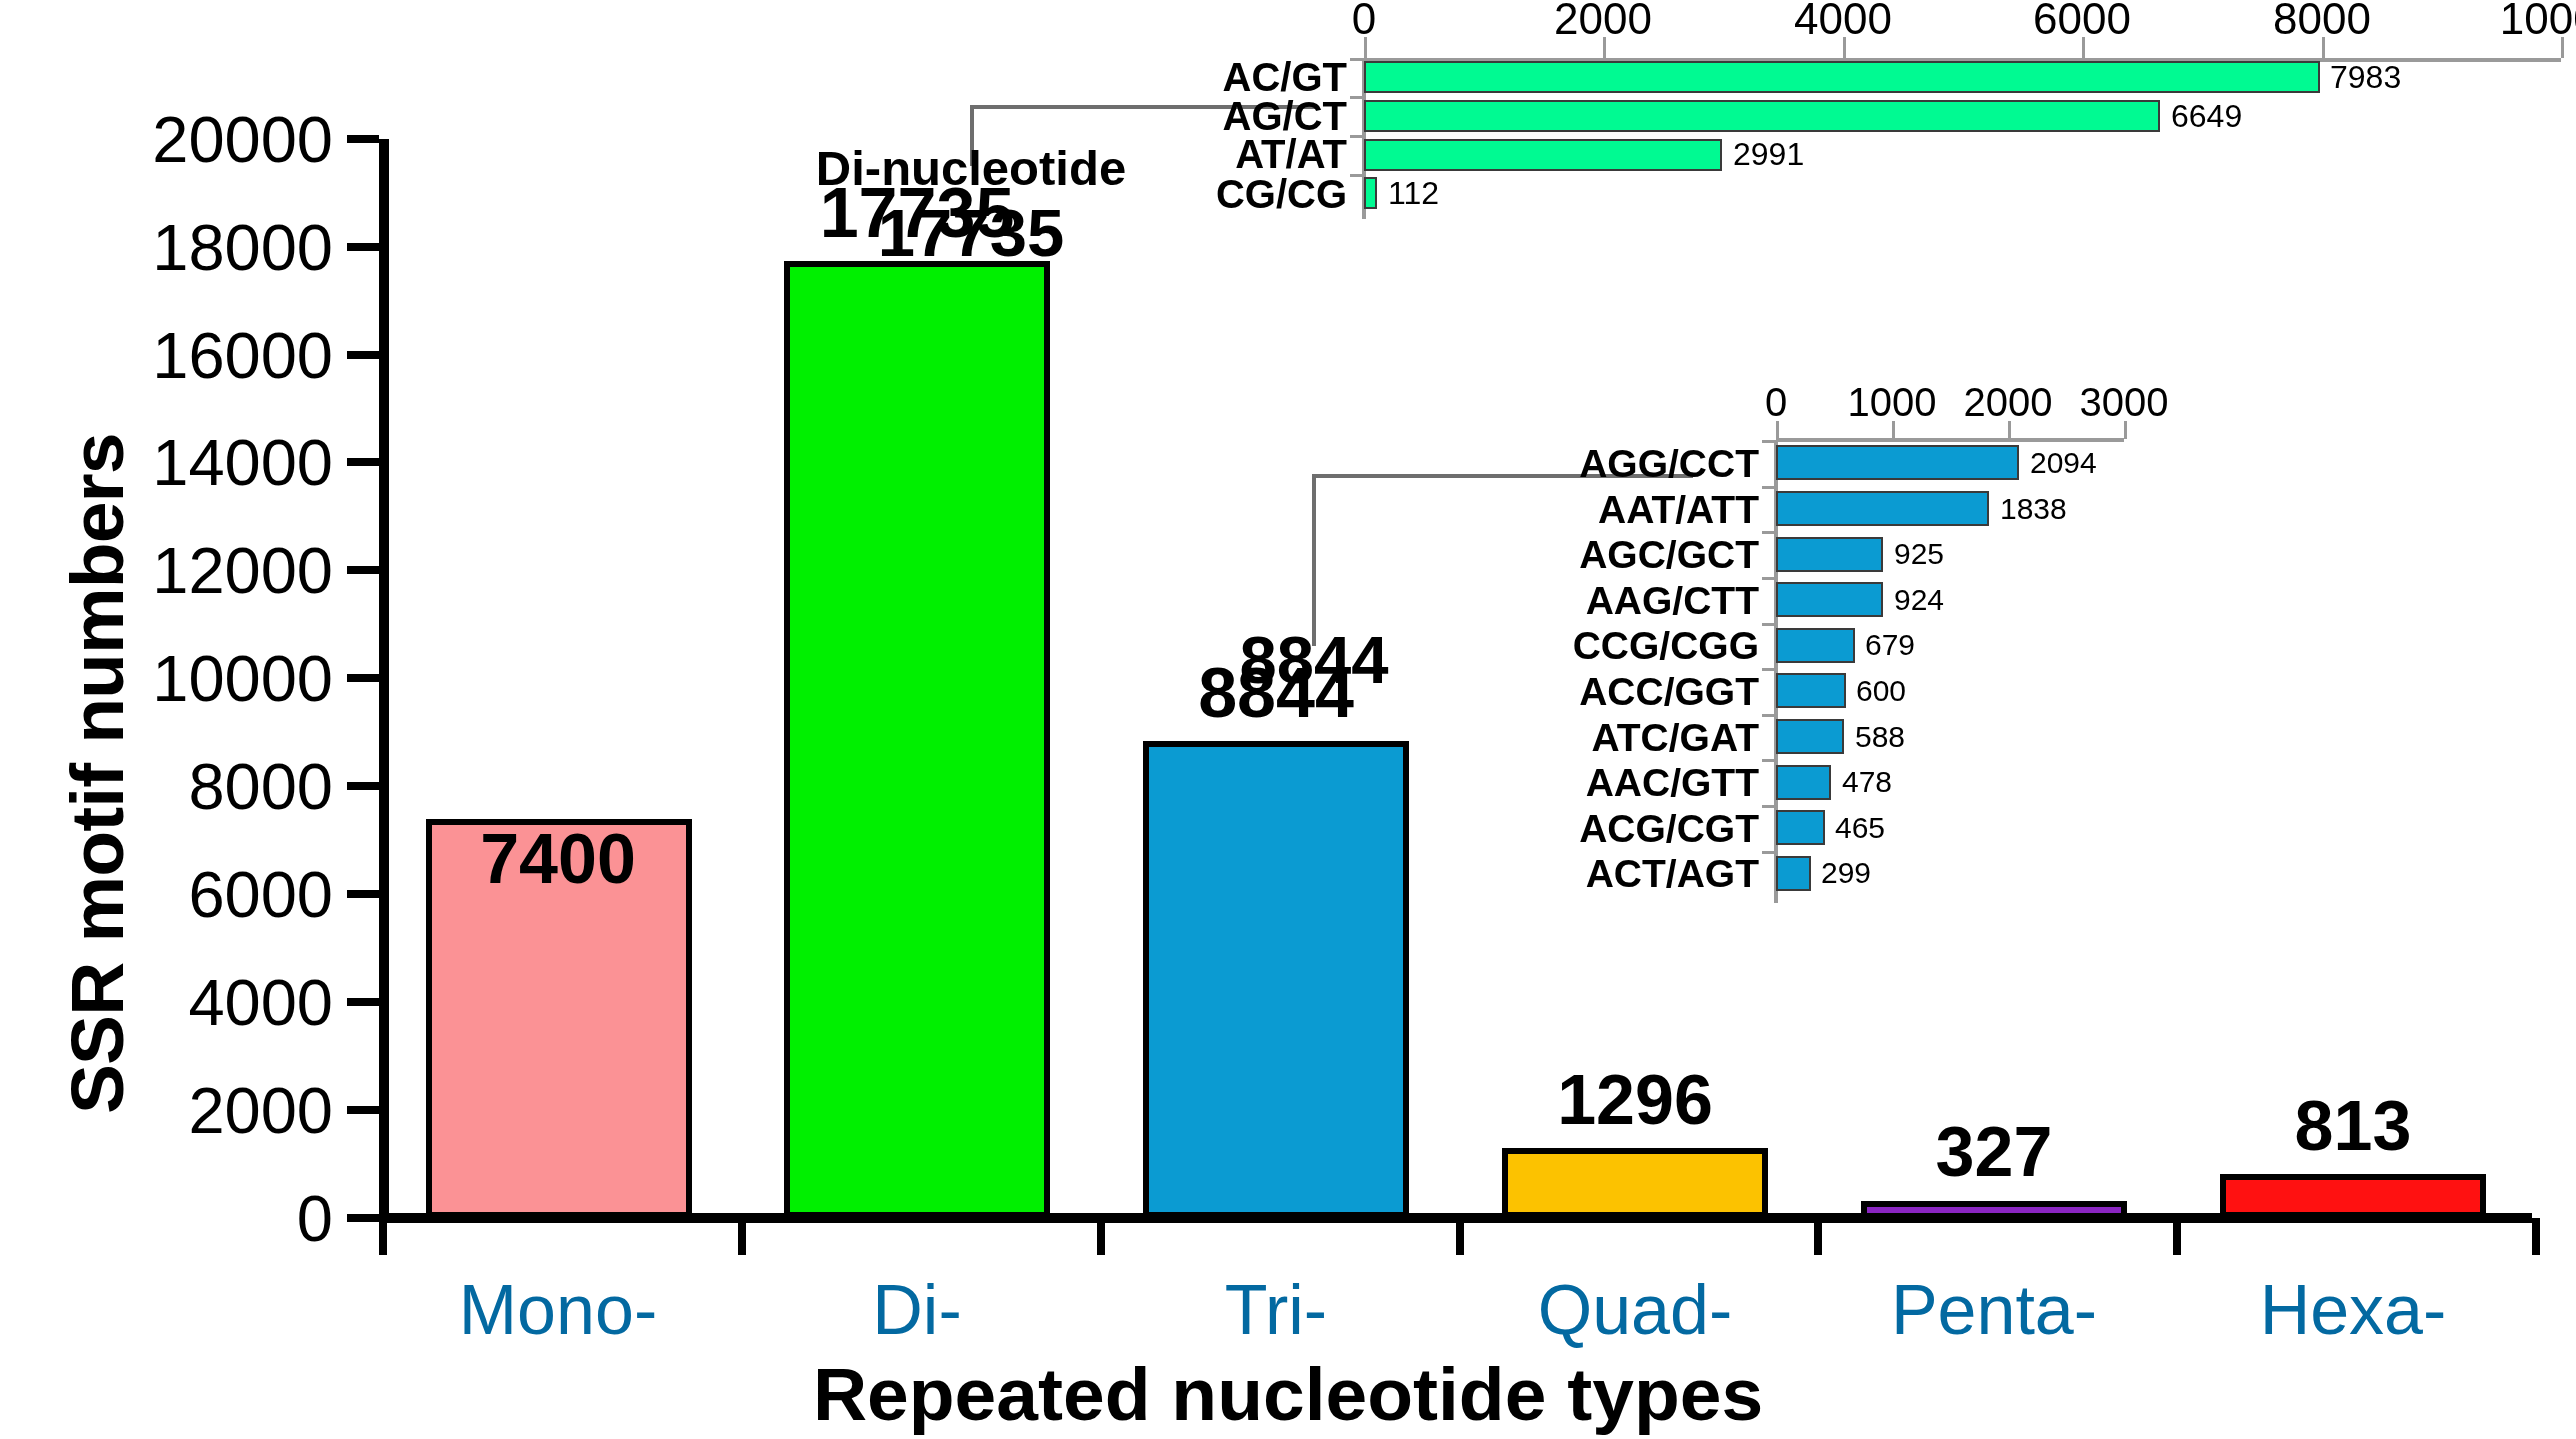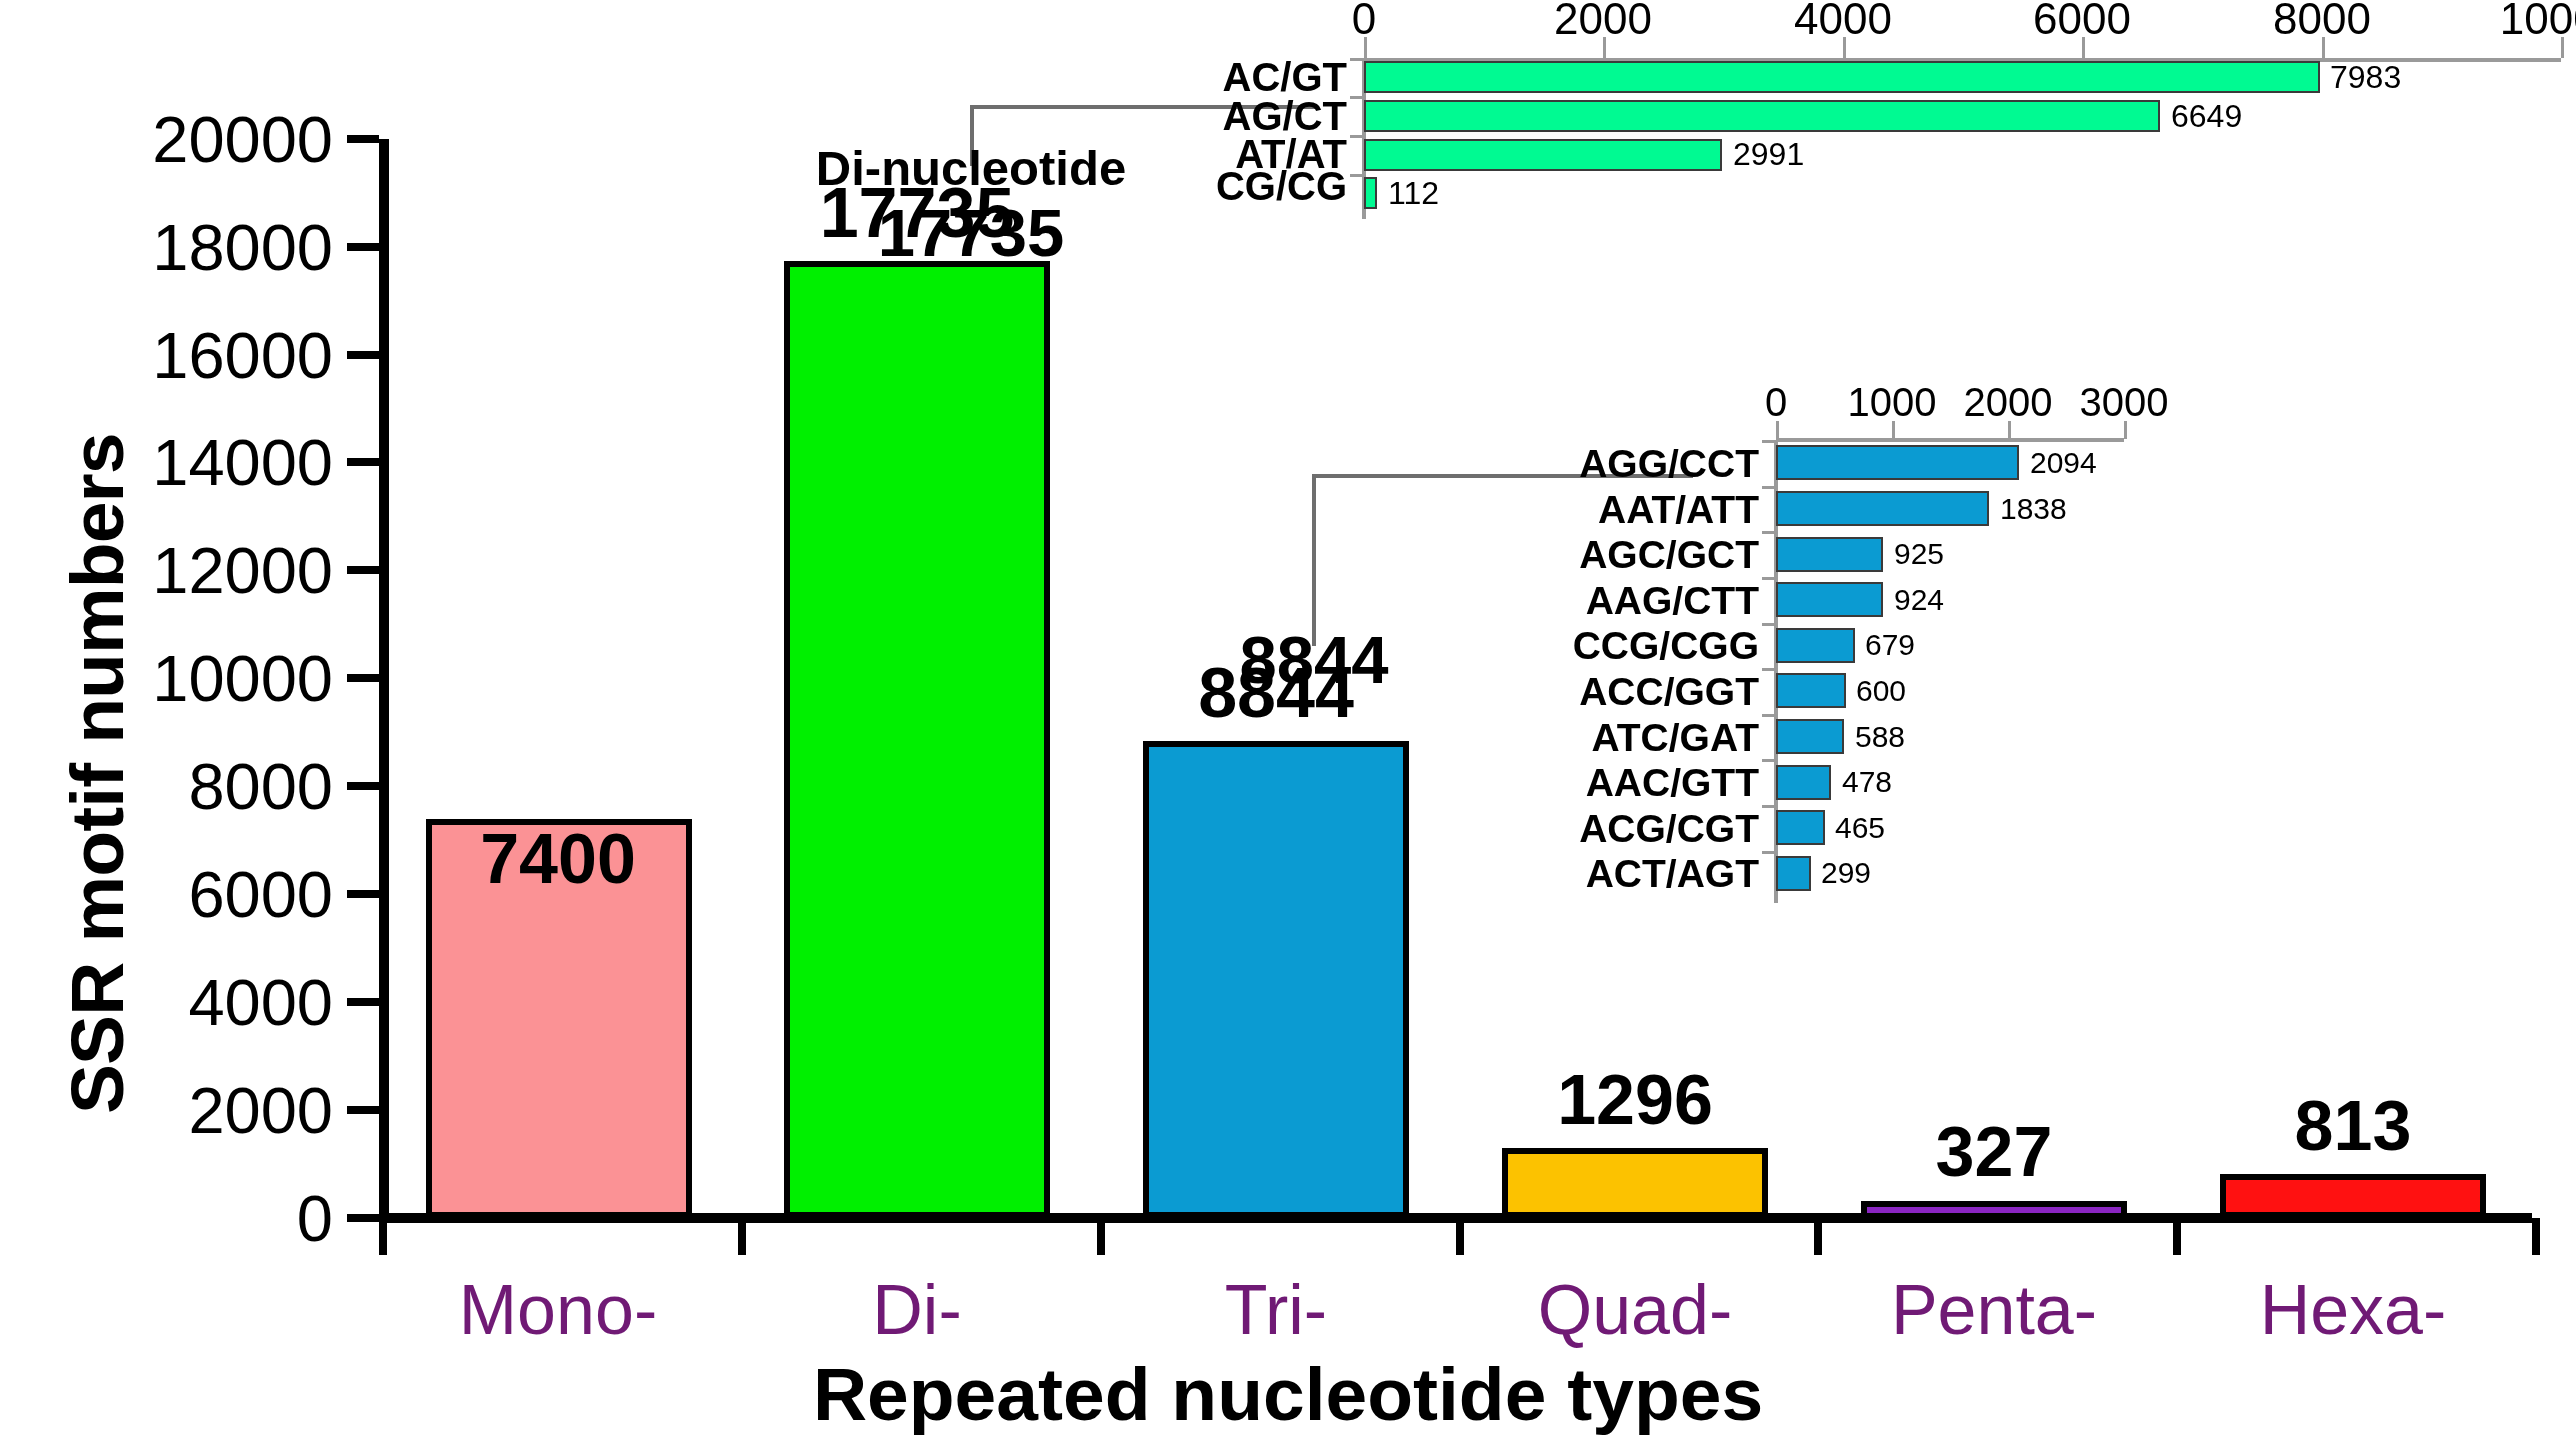--- a/index.html
+++ b/index.html
@@ -16,21 +16,21 @@
     font-family:"Liberation Sans",sans-serif;
     font-size:65px;color:#000;line-height:1;
     transform:translateY(-50%);
     white-space:nowrap;
   }
   .ytick-mark{position:absolute;background:#000;height:8px;width:32px;transform:translateY(-50%);}
 
   .xtick-mark{position:absolute;background:#000;width:8px;height:37px;}
   .xcat-label{
     position:absolute;text-align:center;
-    font-size:70px;color:#701a75;line-height:1;white-space:nowrap;
+    font-size:70px;color:#0369a1;line-height:1;white-space:nowrap;
     transform:translateX(-50%);
   }
 
   .bar{position:absolute;border:6.1px solid #000;box-sizing:border-box;}
   .bar-value{
     position:absolute;text-align:center;font-weight:bold;
     font-size:70px;color:#000;line-height:1;white-space:nowrap;
     transform:translateX(-50%);
   }
 
@@ -178,21 +178,21 @@
       <div class="inset-bar-value" style="left: 1102px; top: 77px; font-size: 32px;">7983</div>
       <div class="inset-cat-tick" style="left: 122px; top: 96px;"></div>
       <div class="inset-cat-label" style="left: -232px; width: 351px; top: 116px; font-size: 40px;">AG/CT</div>
       <div class="inset-bar" style="left: 136px; top: 100px; width: 796px; height: 32px; background: rgb(0, 250, 146);"></div>
       <div class="inset-bar-value" style="left: 943px; top: 116px; font-size: 32px;">6649</div>
       <div class="inset-cat-tick" style="left: 122px; top: 135px;"></div>
       <div class="inset-cat-label" style="left: -232px; width: 351px; top: 154px; font-size: 40px;">AT/AT</div>
       <div class="inset-bar" style="left: 136px; top: 139px; width: 358px; height: 32px; background: rgb(0, 250, 146);"></div>
       <div class="inset-bar-value" style="left: 505px; top: 154px; font-size: 32px;">2991</div>
       <div class="inset-cat-tick" style="left: 122px; top: 174px;"></div>
-      <div class="inset-cat-label" style="left: -232px; width: 351px; top: 186px; font-size: 40px;">CG/CG</div>
+      <div class="inset-cat-label" style="left: -232px; width: 351px; top: 194px; font-size: 40px;">CG/CG</div>
       <div class="inset-bar" style="left: 136px; top: 177px; width: 13.4px; height: 32px; background: rgb(0, 250, 146);"></div>
       <div class="inset-bar-value" style="left: 160px; top: 193px; font-size: 32px;">112</div>
     </div>
 
   <div class="connector" style="left:1307px;top:474px;width:386px;height:172px;">
     <div class="h" style="left:5.3px;top:0;width:381px;"></div>
     <div class="v" style="left:5.3px;top:0;height:172px;"></div>
   </div>
 
   <div class="callout" style="left:1314px;top:623px;">

